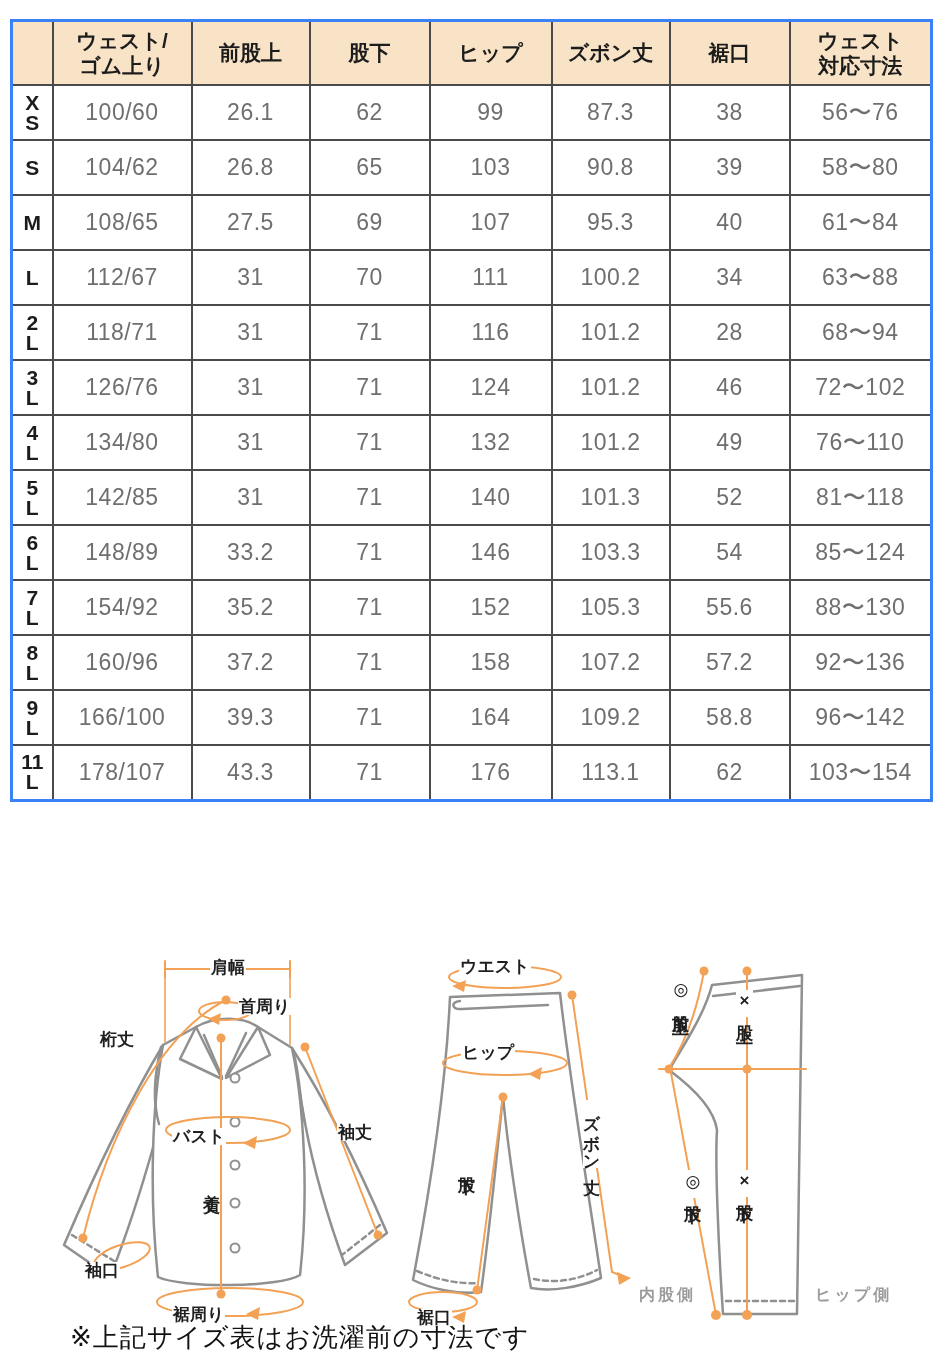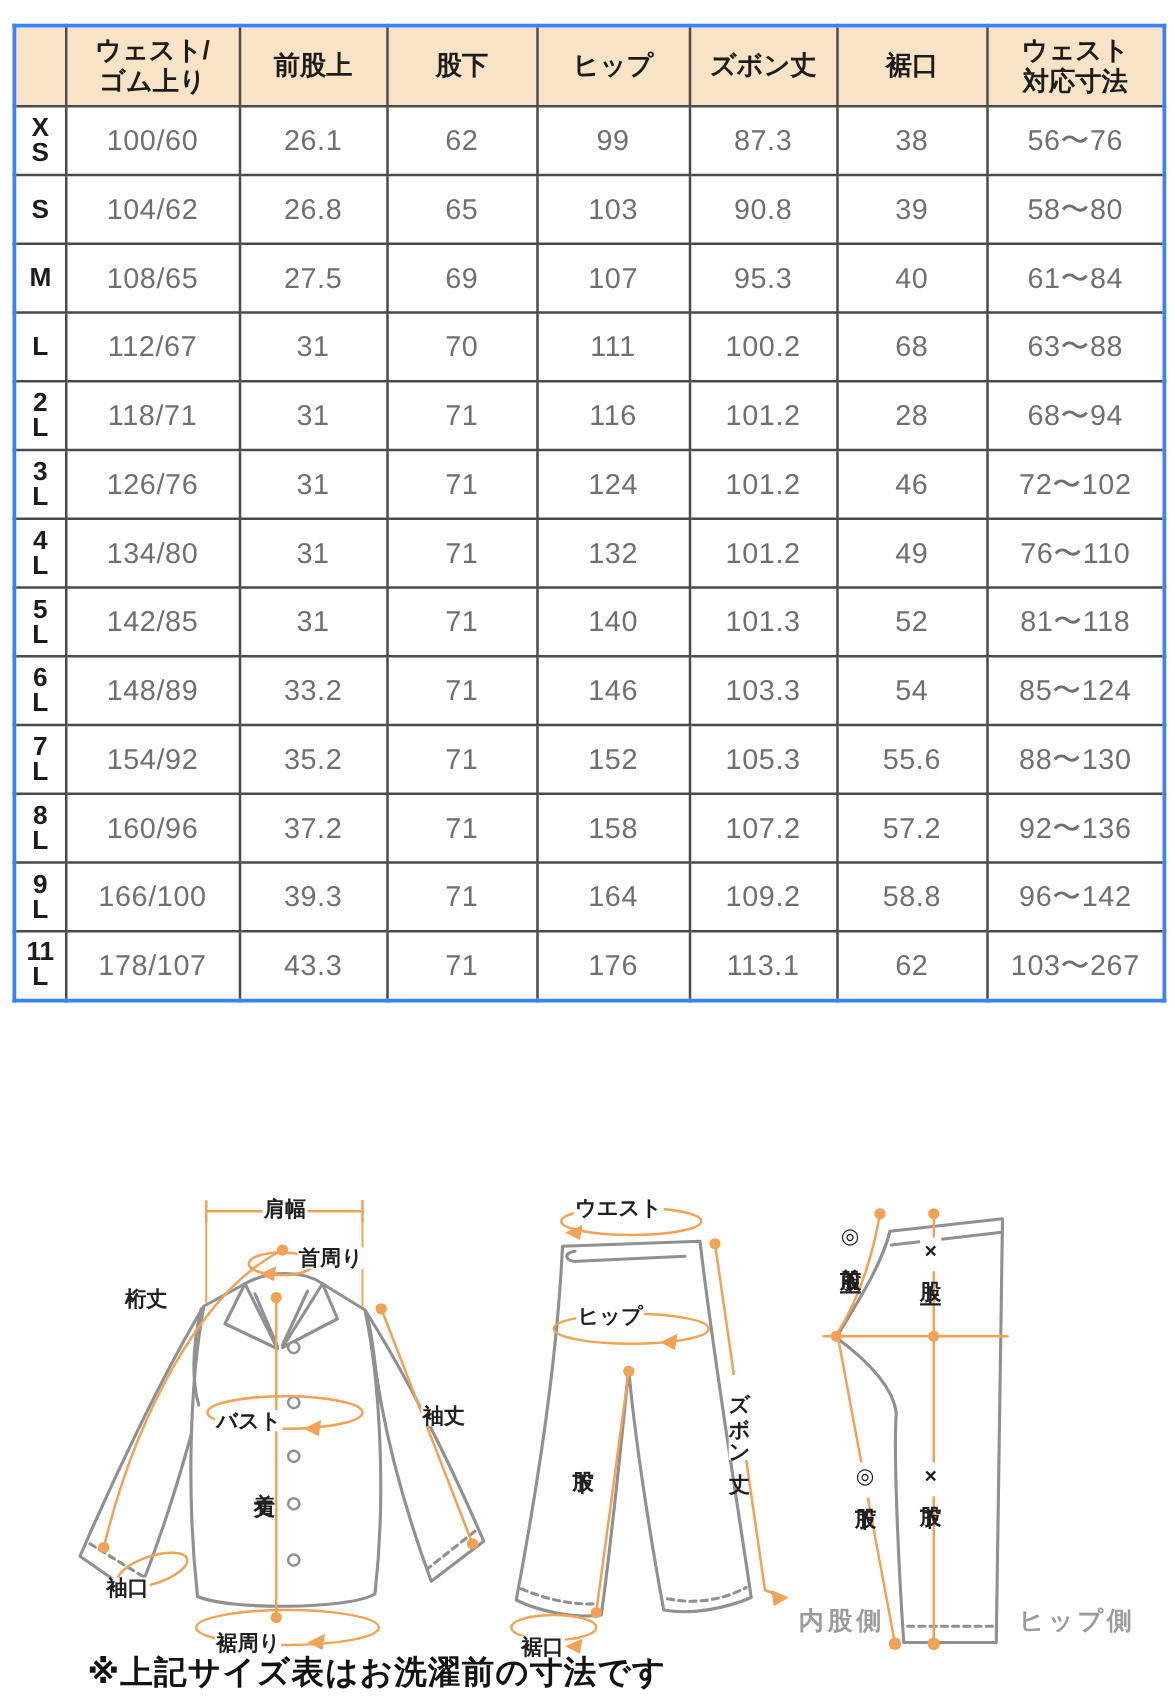--- a/index.html
+++ b/index.html
@@ -33,25 +33,25 @@
   .diagram-area svg{position:absolute;left:0;top:0;}
   .dlabel{
     position:absolute;font-size:17px;font-weight:700;color:#1f1f1f;
     line-height:1;background:#fff;padding:0 1px;white-space:nowrap;z-index:2;
   }
   .dlabel.v{
     writing-mode:vertical-rl;text-orientation:upright;
     letter-spacing:2px;padding:1px 0;white-space:normal;
   }
   .dlabel.gray{
-    color:#9b9b9b;font-size:20px;letter-spacing:3px;background:transparent;
+    color:#9b9b9b;font-size:16px;letter-spacing:3px;background:transparent;
   }
   .note{
     position:absolute;left:70px;top:1320px;
-    font-size:26px;font-weight:700;color:#121212;letter-spacing:1px;
+    font-size:26px;font-weight:400;color:#121212;letter-spacing:1px;
   }
 </style>
 </head>
 <body>
 
 <table class="size-table">
   <colgroup>
     <col style="width:41px">
       <col style="width:139px">
       <col style="width:118px">
@@ -107,21 +107,21 @@
         <td>40</td>
         <td>61〜84</td>
       </tr>
       <tr>
         <th class="size-cell">L</th>
         <td>112/67</td>
         <td>31</td>
         <td>70</td>
         <td>111</td>
         <td>100.2</td>
-        <td>68</td>
+        <td>34</td>
         <td>63〜88</td>
       </tr>
       <tr>
         <th class="size-cell">2
 L</th>
         <td>118/71</td>
         <td>31</td>
         <td>71</td>
         <td>116</td>
         <td>101.2</td>
@@ -207,21 +207,21 @@
       </tr>
       <tr>
         <th class="size-cell">11
 L</th>
         <td>178/107</td>
         <td>43.3</td>
         <td>71</td>
         <td>176</td>
         <td>113.1</td>
         <td>62</td>
-        <td>103〜267</td>
+        <td>103〜154</td>
       </tr>
     </tbody>
 </table>
 
 <div class="diagram-area">
   <svg width="940" height="380" viewBox="0 0 940 380">
 
     <g stroke="#909090" stroke-width="2.5" fill="#ffffff" stroke-linejoin="round" stroke-linecap="round">
       <path d="M163,100 C130,155 92,235 64,300 L110,332 C138,262 152,205 160,178 Z"></path>
       <path d="M292,103 C325,155 360,225 387,288 L345,320 C320,252 310,205 305,178 Z"></path>

